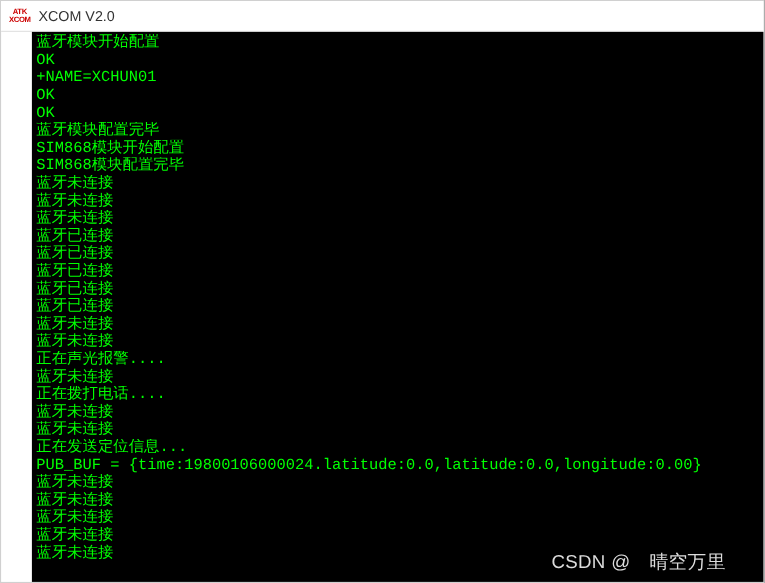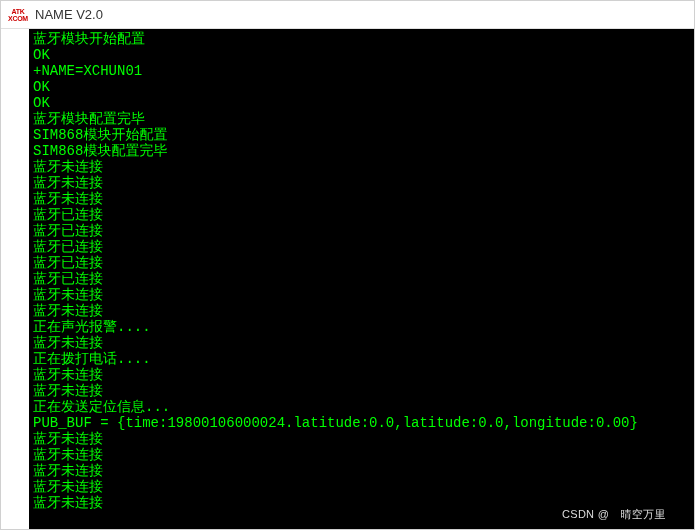--- a/index.html
+++ b/index.html
@@ -61,33 +61,33 @@
     }
     .terminal-line {
       height: 16px;
       overflow: hidden;
     }
     .watermark {
       position: absolute;
       right: 18px;
       bottom: 8px;
       color: #dcdcdc;
-      font-size: 11px;
+      font-size: 17px;
       font-family: "Microsoft YaHei", Arial, sans-serif;
       letter-spacing: 0.3px;
       pointer-events: none;
     }
   </style>
 </head>
 <body>
 
 <div class="window">
   <div class="titlebar">
     <div class="app-icon">
       <span class="app-icon-text">ATK</span>
       <span class="app-icon-text">XCOM</span>
     </div>
-    <span>NAME V2.0</span>
+    <span>XCOM V2.0</span>
   </div>
   <div class="terminal" id="terminal"><div class="terminal-line">蓝牙模块开始配置</div><div class="terminal-line">OK</div><div class="terminal-line">+NAME=XCHUN01</div><div class="terminal-line">OK</div><div class="terminal-line">OK</div><div class="terminal-line">蓝牙模块配置完毕</div><div class="terminal-line">SIM868模块开始配置</div><div class="terminal-line">SIM868模块配置完毕</div><div class="terminal-line">蓝牙未连接</div><div class="terminal-line">蓝牙未连接</div><div class="terminal-line">蓝牙未连接</div><div class="terminal-line">蓝牙已连接</div><div class="terminal-line">蓝牙已连接</div><div class="terminal-line">蓝牙已连接</div><div class="terminal-line">蓝牙已连接</div><div class="terminal-line">蓝牙已连接</div><div class="terminal-line">蓝牙未连接</div><div class="terminal-line">蓝牙未连接</div><div class="terminal-line">正在声光报警....</div><div class="terminal-line">蓝牙未连接</div><div class="terminal-line">正在拨打电话....</div><div class="terminal-line">蓝牙未连接</div><div class="terminal-line">蓝牙未连接</div><div class="terminal-line">正在发送定位信息...</div><div class="terminal-line">PUB_BUF = {time:19800106000024.latitude:0.0,latitude:0.0,longitude:0.00}</div><div class="terminal-line">蓝牙未连接</div><div class="terminal-line">蓝牙未连接</div><div class="terminal-line">蓝牙未连接</div><div class="terminal-line">蓝牙未连接</div><div class="terminal-line">蓝牙未连接</div></div>
 </div>
 
 <div class="watermark">CSDN @ 晴空万里 </div>
 
 </body></html>

